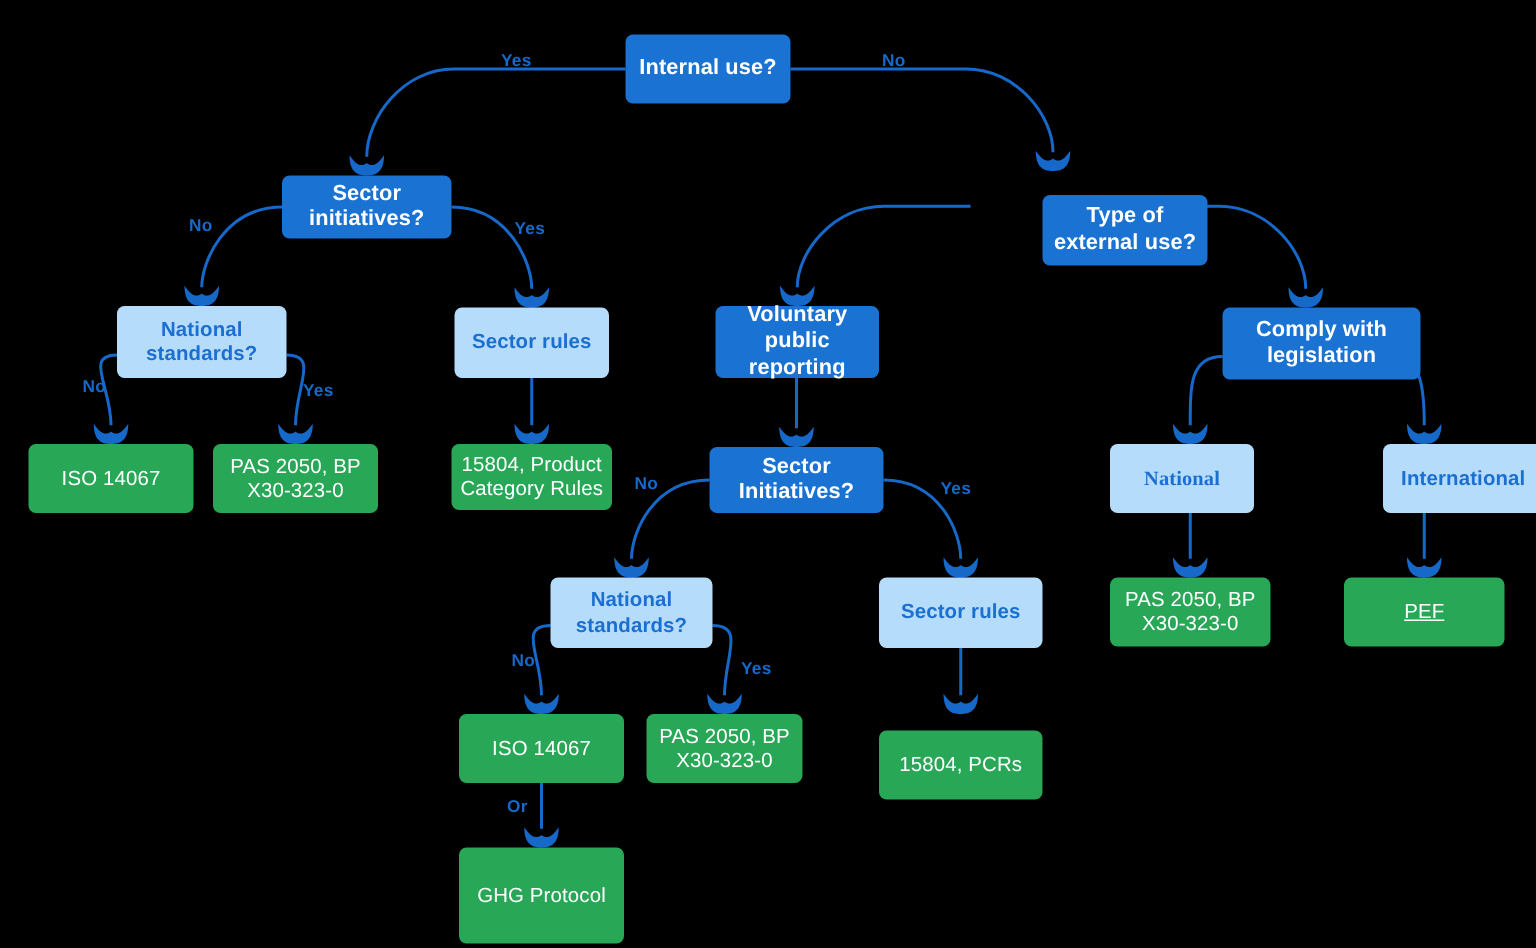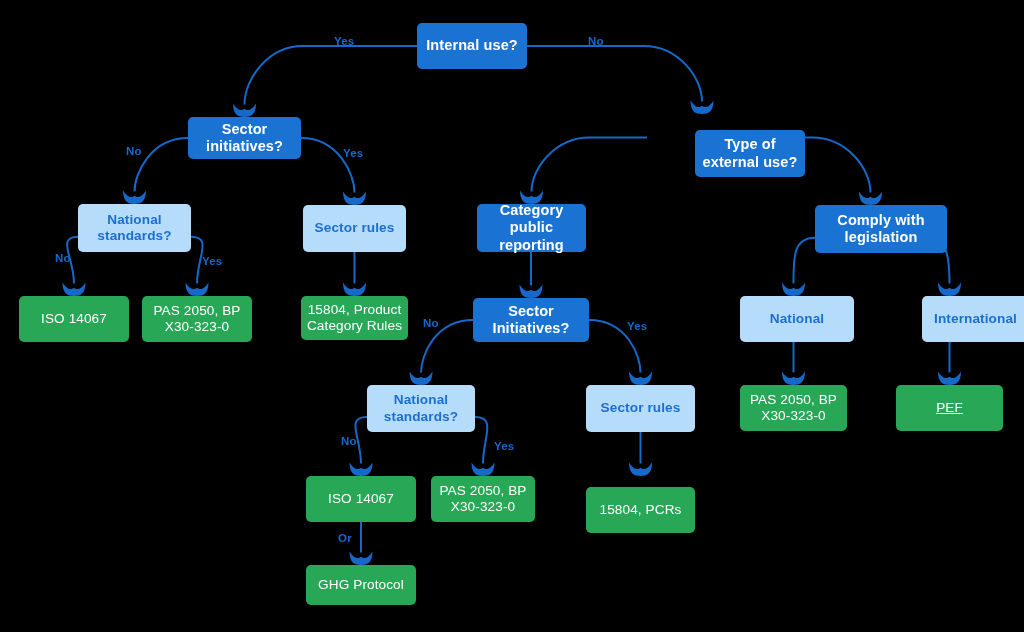--- a/index.html
+++ b/index.html
@@ -187,38 +187,38 @@
       <div class="node n-blue" style="left: 647px; top: 130px; width: 110px; height: 47px; margin-left: 48px;">
         <span>Type of external use?</span>
       </div>
       <div class="node n-light" style="left: 78px; top: 204px; width: 113px; height: 48px;">
         <span>National standards?</span>
       </div>
       <div class="node n-light" style="left: 303px; top: 205px; width: 103px; height: 47px;">
         <span>Sector rules</span>
       </div>
       <div class="node n-blue" style="left: 477px; top: 204px; width: 109px; height: 48px;">
-        <span>Category public reporting</span>
+        <span>Voluntary public reporting</span>
       </div>
       <div class="node n-blue" style="left: 815px; top: 205px; width: 132px; height: 48px;">
         <span>Comply with legislation</span>
       </div>
       <div class="node n-green" style="left: 19px; top: 296px; width: 110px; height: 46px;">
         <span>ISO 14067</span>
       </div>
       <div class="node n-green" style="left: 142px; top: 296px; width: 110px; height: 46px;">
         <span>PAS 2050, BP X30-323-0</span>
       </div>
       <div class="node n-green" style="left: 301px; top: 296px; width: 107px; height: 44px;">
         <span>15804, Product Category Rules</span>
       </div>
       <div class="node n-blue" style="left: 473px; top: 298px; width: 116px; height: 44px;">
         <span>Sector Initiatives?</span>
       </div>
-      <div class="node n-light" style="left: 740px; top: 296px; width: 114px; height: 46px;">
+      <div class="node n-light" style="left: 740px; top: 296px; width: 96px; height: 46px; font-family: Liberation Serif, serif;">
         <span>National</span>
       </div>
       <div class="node n-light" style="left: 896px; top: 296px; width: 107px; height: 46px; margin-left: 26px;">
         <span>International</span>
       </div>
       <div class="node n-light" style="left: 367px; top: 385px; width: 108px; height: 47px;">
         <span>National standards?</span>
       </div>
       <div class="node n-light" style="left: 586px; top: 385px; width: 109px; height: 47px;">
         <span>Sector rules</span>
@@ -231,21 +231,21 @@
       </div>
       <div class="node n-green" style="left: 306px; top: 476px; width: 110px; height: 46px;">
         <span>ISO 14067</span>
       </div>
       <div class="node n-green" style="left: 431px; top: 476px; width: 104px; height: 46px;">
         <span>PAS 2050, BP X30-323-0</span>
       </div>
       <div class="node n-green" style="left: 586px; top: 476px; width: 109px; height: 46px; margin-top: 11px;">
         <span>15804, PCRs</span>
       </div>
-      <div class="node n-green" style="left: 306px; top: 565px; width: 110px; height: 40px;">
+      <div class="node n-green" style="left: 306px; top: 565px; width: 110px; height: 64px;">
         <span>GHG Protocol</span>
       </div>
     </div>
   <div id="labels">
       <div class="elabel" style="left: 334px; top: 35px;">Yes</div>
       <div class="elabel" style="left: 588px; top: 35px;">No</div>
       <div class="elabel" style="left: 126px; top: 145px;">No</div>
       <div class="elabel" style="left: 343px; top: 147px;">Yes</div>
       <div class="elabel" style="left: 55px; top: 252px;">No</div>
       <div class="elabel" style="left: 202px; top: 255px;">Yes</div>

